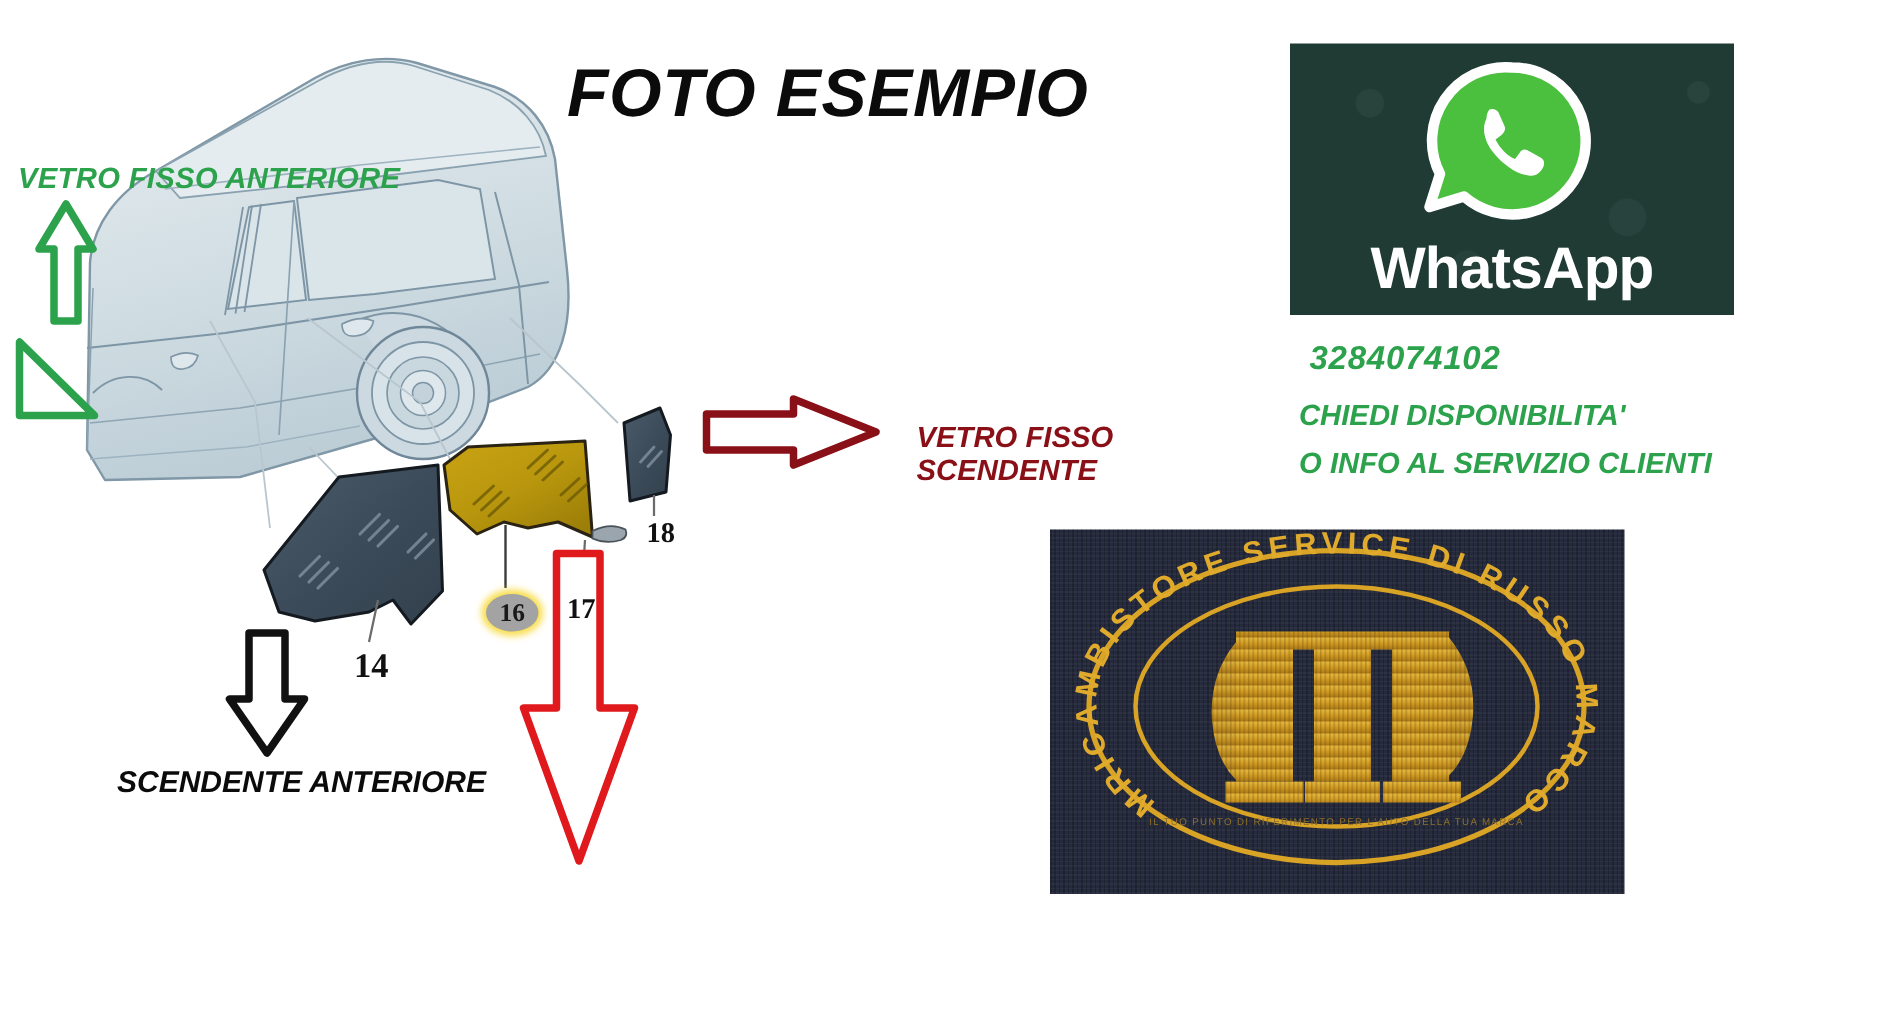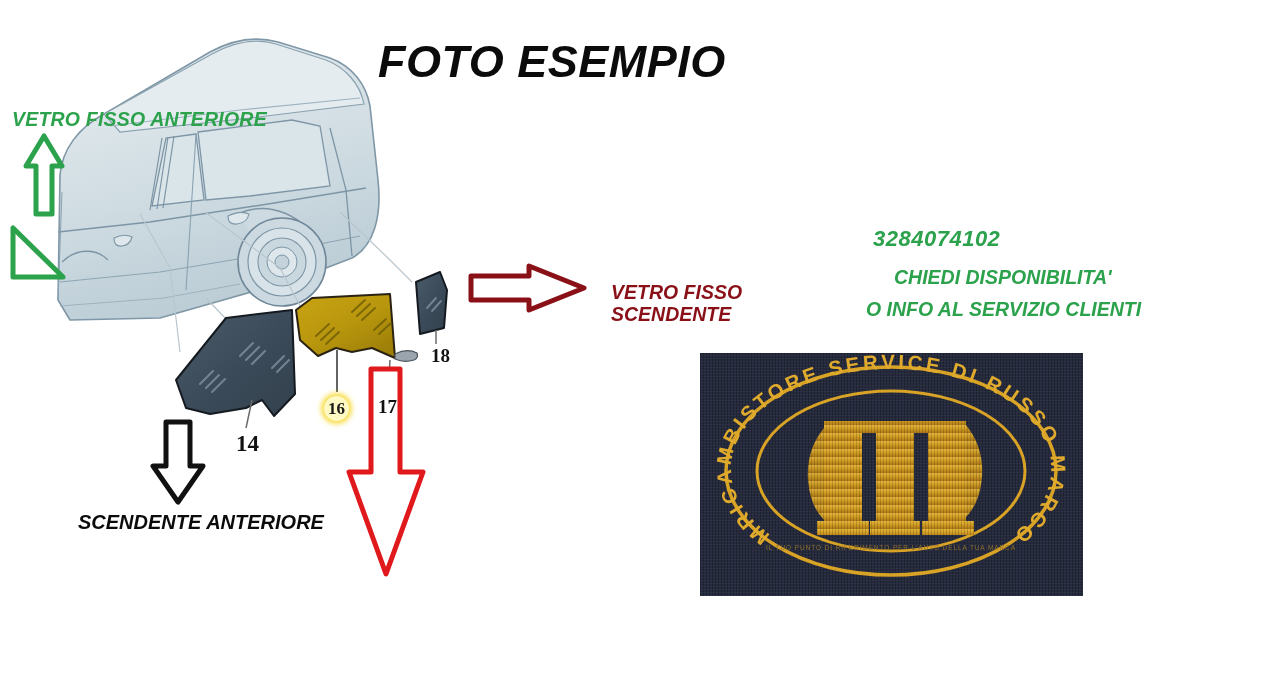--- a/index.html
+++ b/index.html
@@ -76,21 +76,20 @@
     white-space: nowrap;
   }
   #contact-line-1 {
     left: 866px;
     top: 266px;
     font-size: 19.5px;
     font-weight: bold;
     font-style: italic;
     color: #2ba24b;
     white-space: nowrap;
-    margin-left: 28px;
   }
   #contact-line-2 {
     left: 866px;
     top: 298px;
     font-size: 19.5px;
     font-weight: bold;
     font-style: italic;
     color: #2ba24b;
     white-space: nowrap;
   }
@@ -140,23 +139,23 @@
   .part-num {
     font-weight: bold;
     font-family: "Liberation Serif", serif;
     color: #111111;
     white-space: nowrap;
   }
   #part-14 { left: 236px; top: 431px; font-size: 23px; }
   #part-16 {
     left: 324px; top: 396px;
     font-size: 17px;
-    width: 25px; height: 25px;
+    width: 35px; height: 25px;
     border-radius: 50%;
-    background: #fef9c3;
+    background: #a3a3a3;
     box-shadow: 0 0 5px 3px rgba(246,209,11,0.75);
     display: flex; align-items: center; justify-content: center;
     color: #1a1a1a;
   }
   #part-17 { left: 378px; top: 396px; font-size: 19px; }
   #part-18 { left: 431px; top: 345px; font-size: 19px; }
 </style>
 </head>
 <body>
 
@@ -297,20 +296,31 @@
 
   <div class="abs callout" id="label-vetro-fisso-anteriore">VETRO FISSO ANTERIORE</div>
 
   <div class="abs callout" id="label-vetro-fisso-posteriore">
     <div>VETRO FISSO</div>
     <div>SCENDENTE</div>
   </div>
 
   <div class="abs callout" id="label-scendente-anteriore">SCENDENTE ANTERIORE</div>
 
+  <div class="abs" id="whatsapp-banner">
+    <svg width="296" height="140" viewBox="0 0 296 140">
+
+      <path d="M148 16 a49 49 0 1 1 -32 86 l-23 7 l7 -22 a49 49 0 0 1 48 -71 Z" fill="#4bbf3e" stroke="#ffffff" stroke-width="7" stroke-linejoin="round"></path>
+
+      <path d="M131 50 c-3 6 -2 14 4 22 c7 9 16 15 24 16 c5 1 8 -2 10 -6 c1 -3 0 -5 -2 -6
+               l-9 -5 c-2 -1 -4 0 -5 2 l-3 4 c-5 -2 -10 -7 -13 -13 l4 -3 c2 -2 3 -4 2 -6
+               l-4 -9 c-1 -2 -4 -3 -6 -2 c-1 1 -2 3 -2 6 Z" fill="#ffffff"></path>
+    </svg>
+    <div id="whatsapp-wordmark">WhatsApp</div>
+  </div>
 
   <div class="abs" id="phone-number">3284074102</div>
   <div class="abs" id="contact-line-1">CHIEDI DISPONIBILITA'</div>
   <div class="abs" id="contact-line-2">O INFO AL SERVIZIO CLIENTI</div>
 
   <div class="abs" id="shop-logo">
     <svg width="383" height="243" viewBox="0 0 383 243">
       <defs>
         <path id="ringPath" d="M191 216 a160 100 0 1 1 0.1 0"></path>
         <linearGradient id="goldWood" x1="0" y1="0" x2="0" y2="1">

